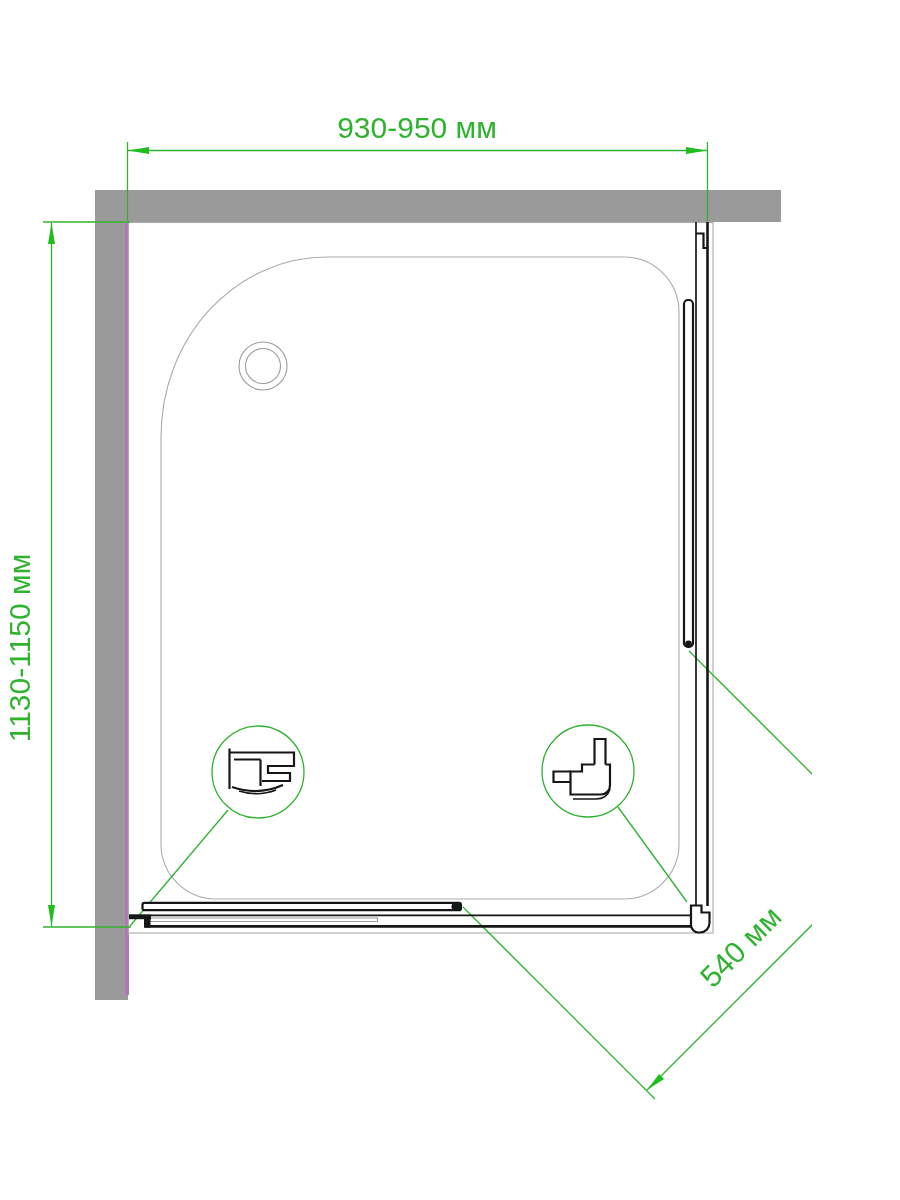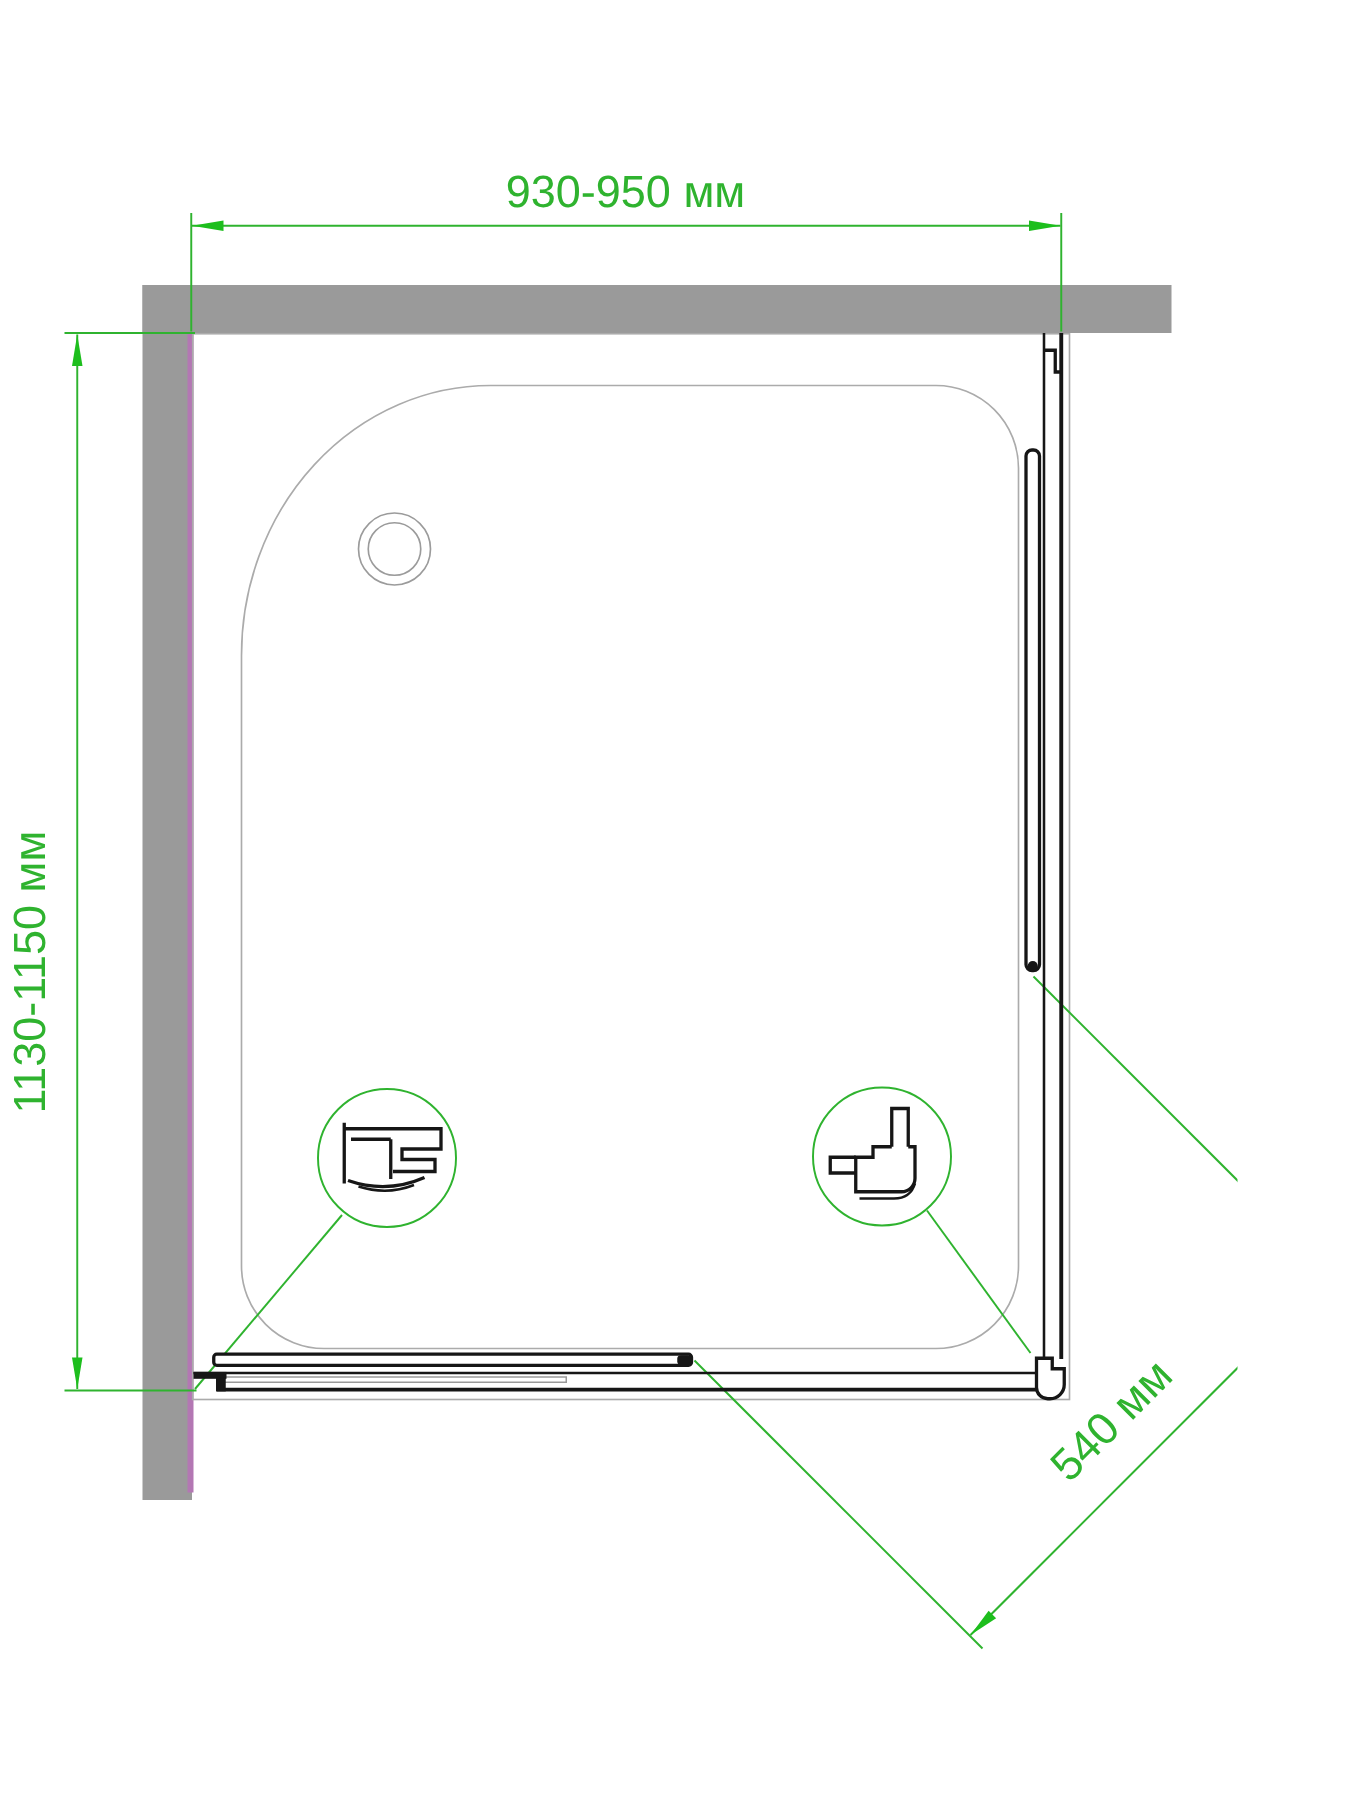--- a/index.html
+++ b/index.html
@@ -1,17 +1,17 @@
 <!DOCTYPE html>
 <html style="--dimension: #2fb32f; --arrow: #1dbe1d; --wall: #9a9a9a; --wall_accent: #b377b3; --ink: #161616; --tray_outline: #ababab;"><head>
 <meta charset="utf-8">
 <style>
   html,body{margin:0;padding:0;background:#ffffff;}
   .page{position:relative;width:812px;height:1200px;background:#fff;overflow:hidden;
-        font-family:"Liberation Sans",sans-serif;padding-left:13px;}
+        font-family:"Liberation Sans",sans-serif;}
   svg{position:absolute;left:0;top:0;}
   .wallfill{fill:var(--wall,#9a9a9a);stroke:none;}
   .accent{fill:var(--wall_accent,#b377b3);stroke:none;}
   .tray{stroke:var(--tray_outline,#ababab);fill:none;stroke-width:1.1;}
   .tray-fill{stroke:var(--tray_outline,#ababab);fill:#ffffff;stroke-width:1.1;}
   .g-line{stroke:var(--dimension,#2fb32f);stroke-width:1.3;fill:none;}
   .g-arrow{fill:var(--arrow,#1dbe1d);stroke:none;}
   .g-text{fill:var(--dimension,#2fb32f);font-size:30px;font-family:"Liberation Sans",sans-serif;}
   .ink{stroke:var(--ink,#161616);fill:none;stroke-width:2.2;}
   .ink-thin{stroke:var(--ink,#161616);fill:none;stroke-width:1.7;}

